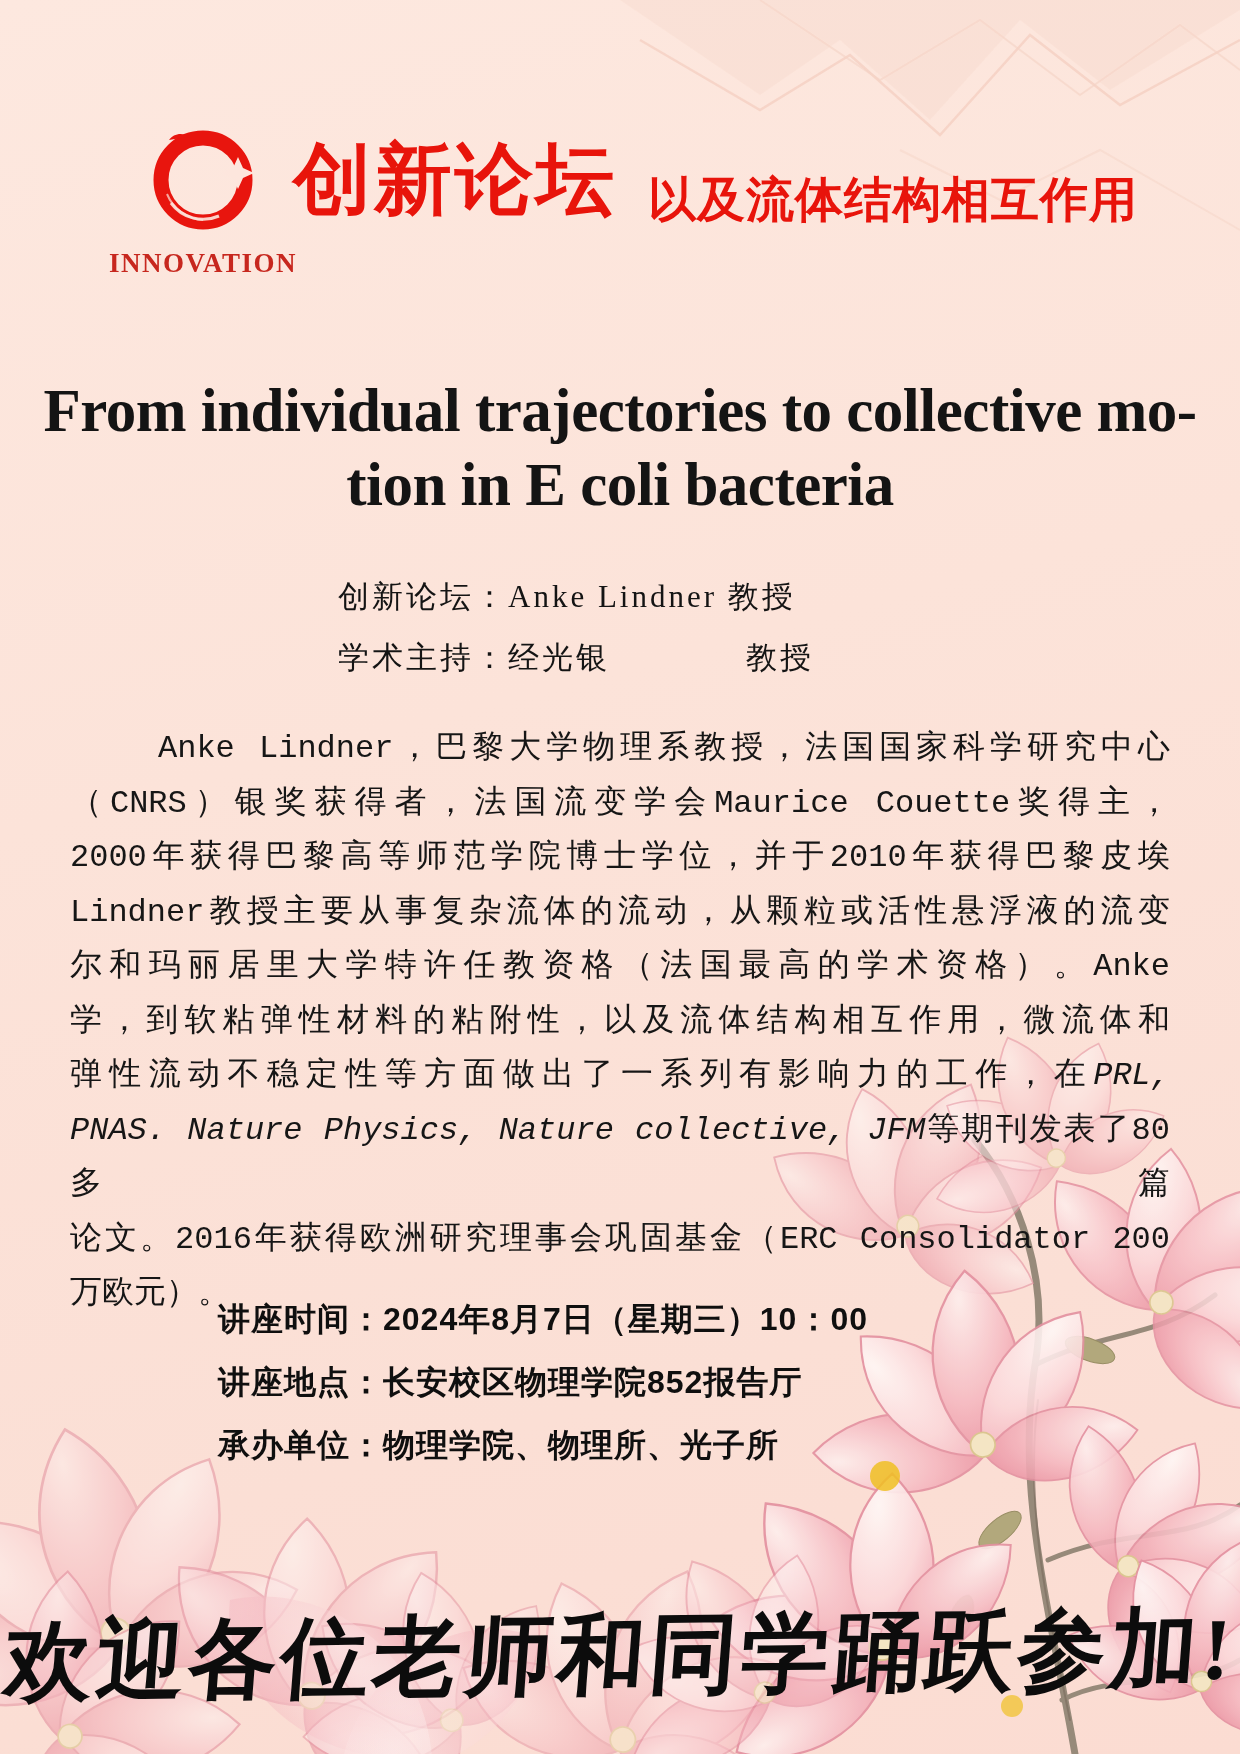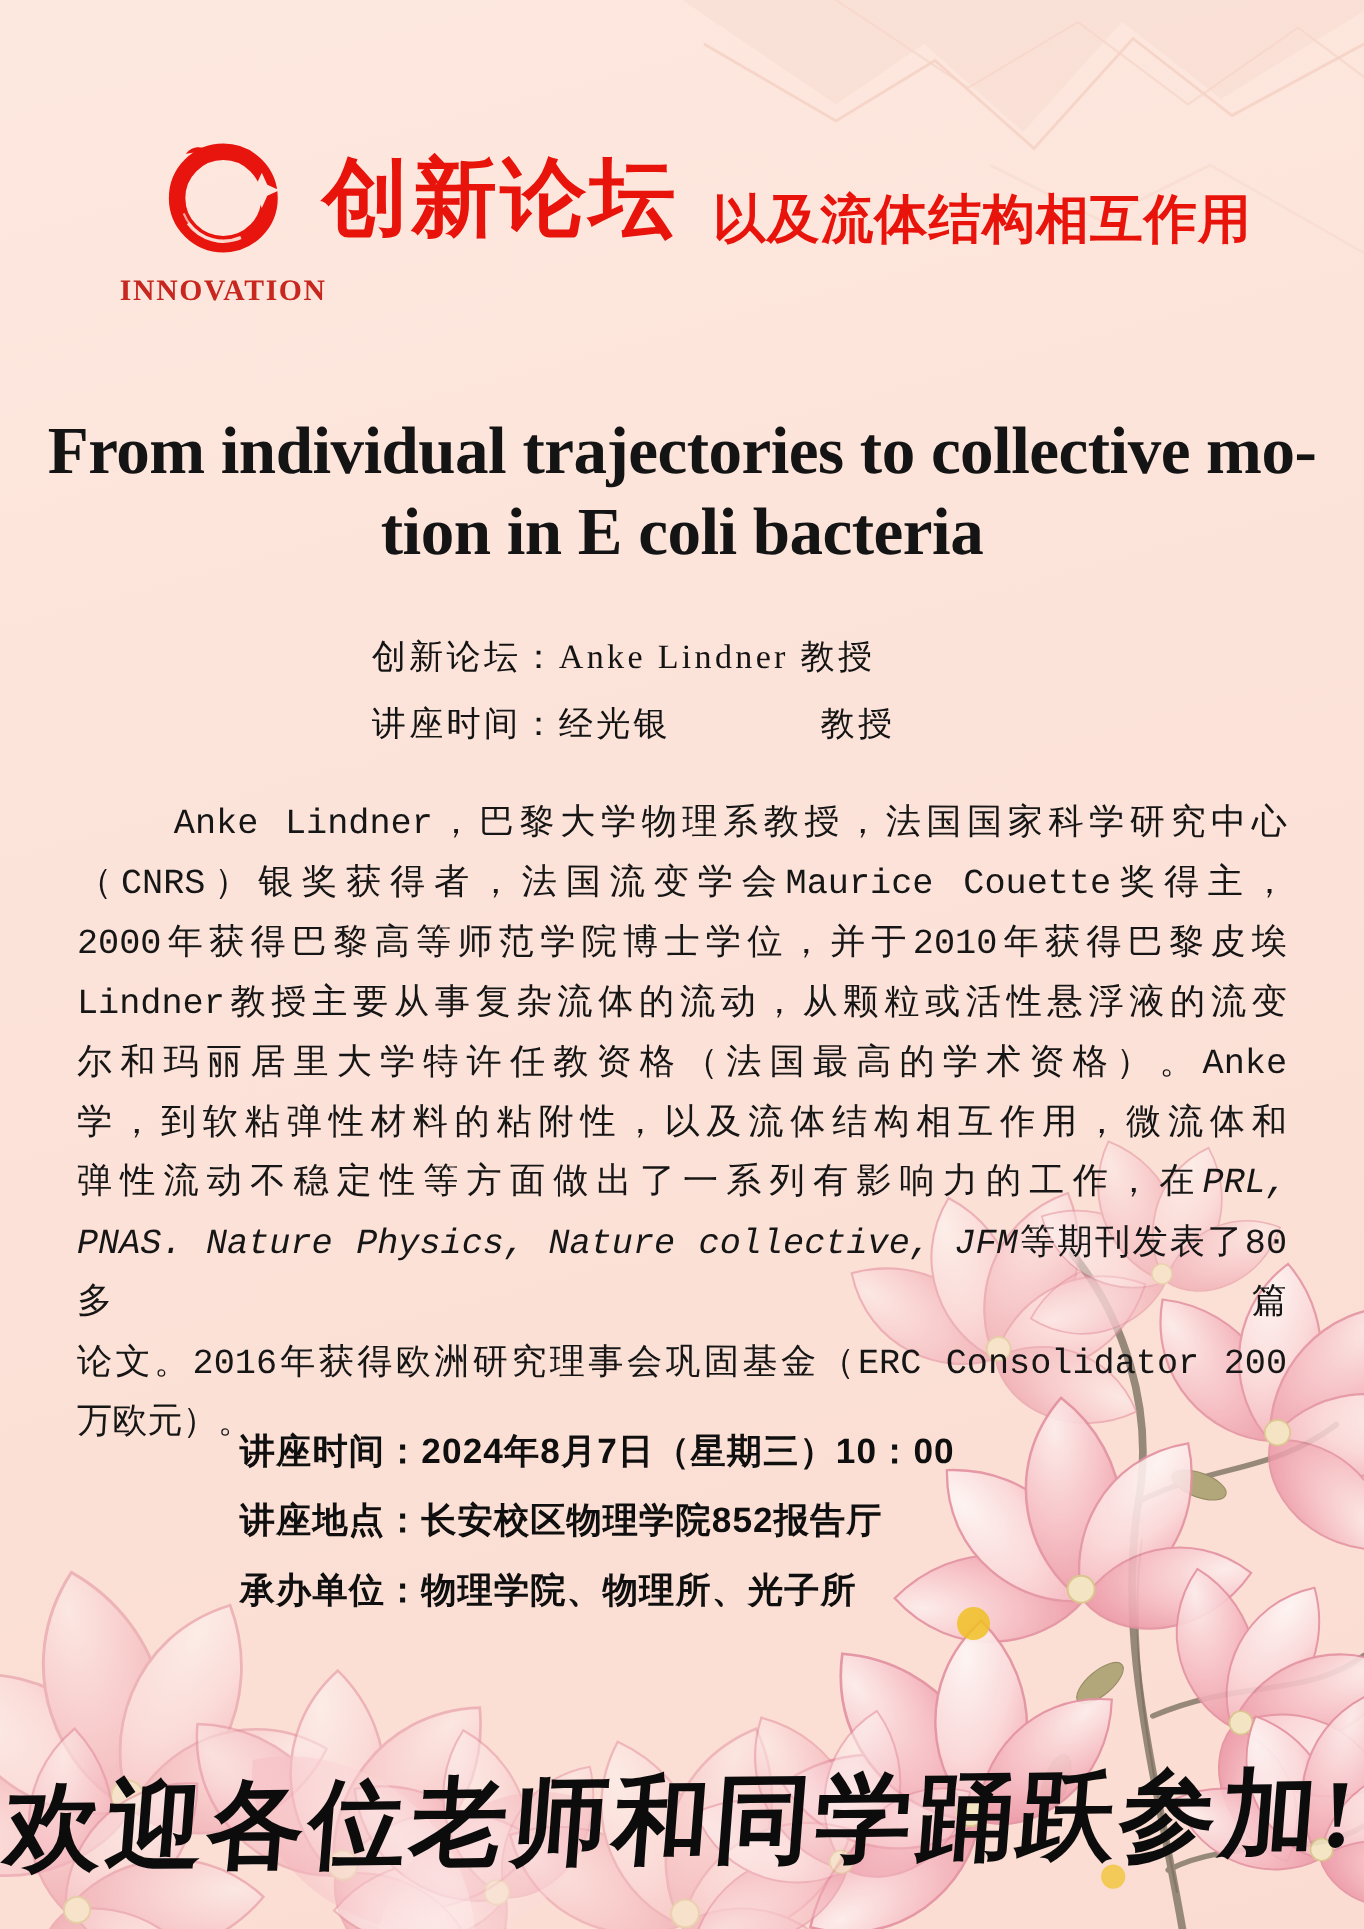--- a/index.html
+++ b/index.html
@@ -129,21 +129,21 @@
   <div class="abs masthead-title">创新论坛</div>
   <div class="abs masthead-number">以及流体结构相互作用</div>
 
   <div class="abs en-title">
     <div>From individual trajectories to collective mo-</div>
     <div>tion in E coli bacteria</div>
   </div>
 
   <div class="abs speakers">
     <div>创新论坛：Anke Lindner 教授</div>
-    <div>讲座时间：经光银　　　　教授</div>
+    <div>学术主持：经光银　　　　教授</div>
   </div>
 
   <div class="abs bio">
     <div class="bio-line first"><span>Anke Lindner，巴黎大学物理系教授，法国国家科学研究中心</span><span class="it"></span><span></span></div>
     <div class="bio-line"><span>（CNRS）银奖获得者，法国流变学会Maurice Couette奖得主，</span><span class="it"></span><span></span></div>
     <div class="bio-line"><span>2000年获得巴黎高等师范学院博士学位，并于2010年获得巴黎皮埃</span><span class="it"></span><span></span></div>
     <div class="bio-line"><span>Lindner教授主要从事复杂流体的流动，从颗粒或活性悬浮液的流变</span><span class="it"></span><span></span></div>
     <div class="bio-line"><span>尔和玛丽居里大学特许任教资格（法国最高的学术资格）。Anke</span><span class="it"></span><span></span></div>
     <div class="bio-line"><span>学，到软粘弹性材料的粘附性，以及流体结构相互作用，微流体和</span><span class="it"></span><span></span></div>
     <div class="bio-line"><span>弹性流动不稳定性等方面做出了一系列有影响力的工作，在</span><span class="it">PRL,</span><span></span></div>

